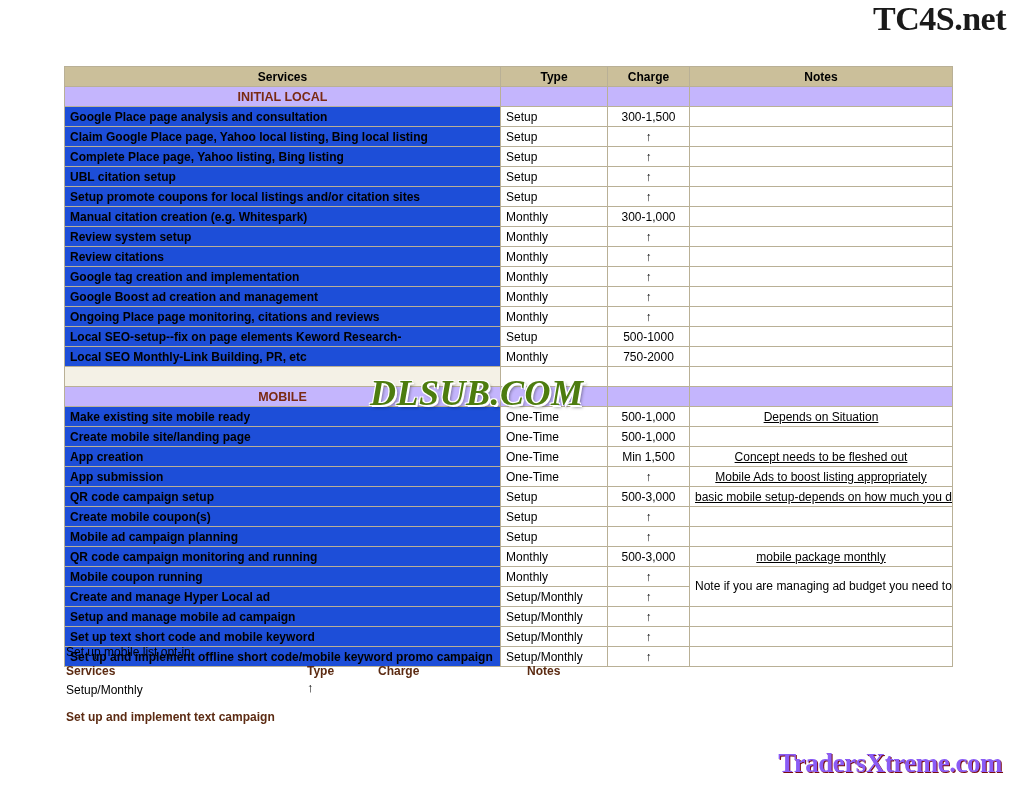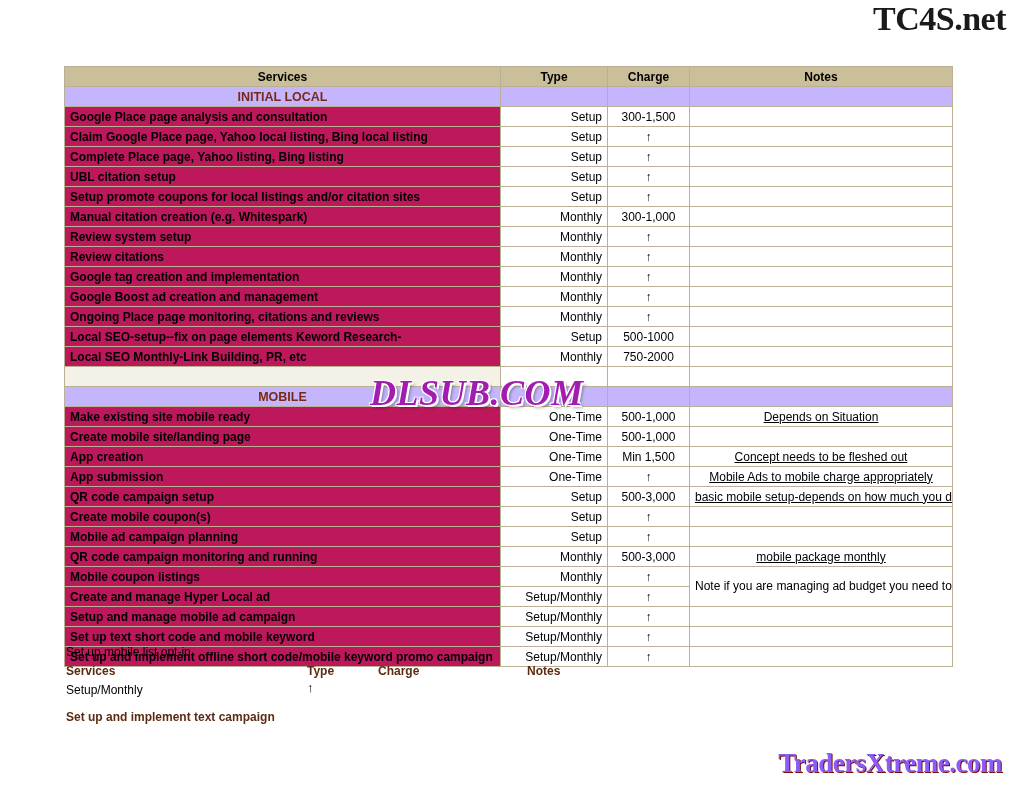--- a/index.html
+++ b/index.html
@@ -84,30 +84,30 @@
     font-weight: bold;
     color: #7a2a12;
     font-size: 12.5px;
   }
   tr.section td.sec-label {
     text-align: center;
   }
 
   
   td.service {
-    background: #be185d;
+    background: #1d4ed8;
     font-weight: bold;
     color: #5c2b12;
     font-size: 12px;
     text-align: left;
   }
   td.type, td.charge, td.notes {
     background: #ffffff;
   }
-  td.type   { text-align: right; }
+  td.type   { text-align: left; }
   td.charge { text-align: center; }
   td.notes  { text-align: center; font-size: 11.5px; text-decoration: underline; }
 
   tr.blank td {
     height: 19px;
   }
   tr.blank td.service { background: #f4f1e6; }
 
   .arrow {
     font-size: 13px;
@@ -150,21 +150,21 @@
 
   
   .watermark {
     position: absolute;
     left: 370px;
     top: 372px;
     font-family: "Liberation Serif", serif;
     font-weight: bold;
     font-style: italic;
     font-size: 36px;
-    color: #a21caf;
+    color: #4d7c0f;
     text-shadow:
       2px 2px 0 #ffffff,
       -1px -1px 0 #ffffff,
       1px -1px 0 #ffffff,
       -1px 1px 0 #ffffff,
       3px 3px 3px rgba(0,0,0,0.35);
     letter-spacing: 0.5px;
     pointer-events: none;
   }
 </style>
@@ -306,21 +306,21 @@
       <tr>
         <td class="service">App creation</td>
         <td class="type">One-Time</td>
         <td class="charge">Min 1,500</td>
         <td class="notes">Concept needs to be fleshed out</td>
       </tr>
       <tr>
         <td class="service">App submission</td>
         <td class="type">One-Time</td>
         <td class="charge arrow">↑</td>
-        <td class="notes">Mobile Ads to mobile charge appropriately</td>
+        <td class="notes">Mobile Ads to boost listing appropriately</td>
       </tr>
       <tr>
         <td class="service">QR code campaign setup</td>
         <td class="type">Setup</td>
         <td class="charge">500-3,000</td>
         <td class="notes">basic mobile setup-depends on how much you do</td>
       </tr>
       <tr>
         <td class="service">Create mobile coupon(s)</td>
         <td class="type">Setup</td>
@@ -333,21 +333,21 @@
         <td class="charge arrow">↑</td>
         <td class="notes"></td>
       </tr>
       <tr>
         <td class="service">QR code campaign monitoring and running</td>
         <td class="type">Monthly</td>
         <td class="charge">500-3,000</td>
         <td class="notes">mobile package monthly</td>
       </tr>
       <tr>
-        <td class="service">Mobile coupon listings</td>
+        <td class="service">Mobile coupon running</td>
         <td class="type">Monthly</td>
         <td class="charge arrow">↑</td>
         <td class="notes-span" rowspan="2">Note if you are managing ad budget you need to get a flat fee vs. a percentage of the ad spend</td>
       </tr>
       <tr>
         <td class="service">Create and manage Hyper Local ad</td>
         <td class="type">Setup/Monthly</td>
         <td class="charge arrow">↑</td>
       </tr>
       <tr>

